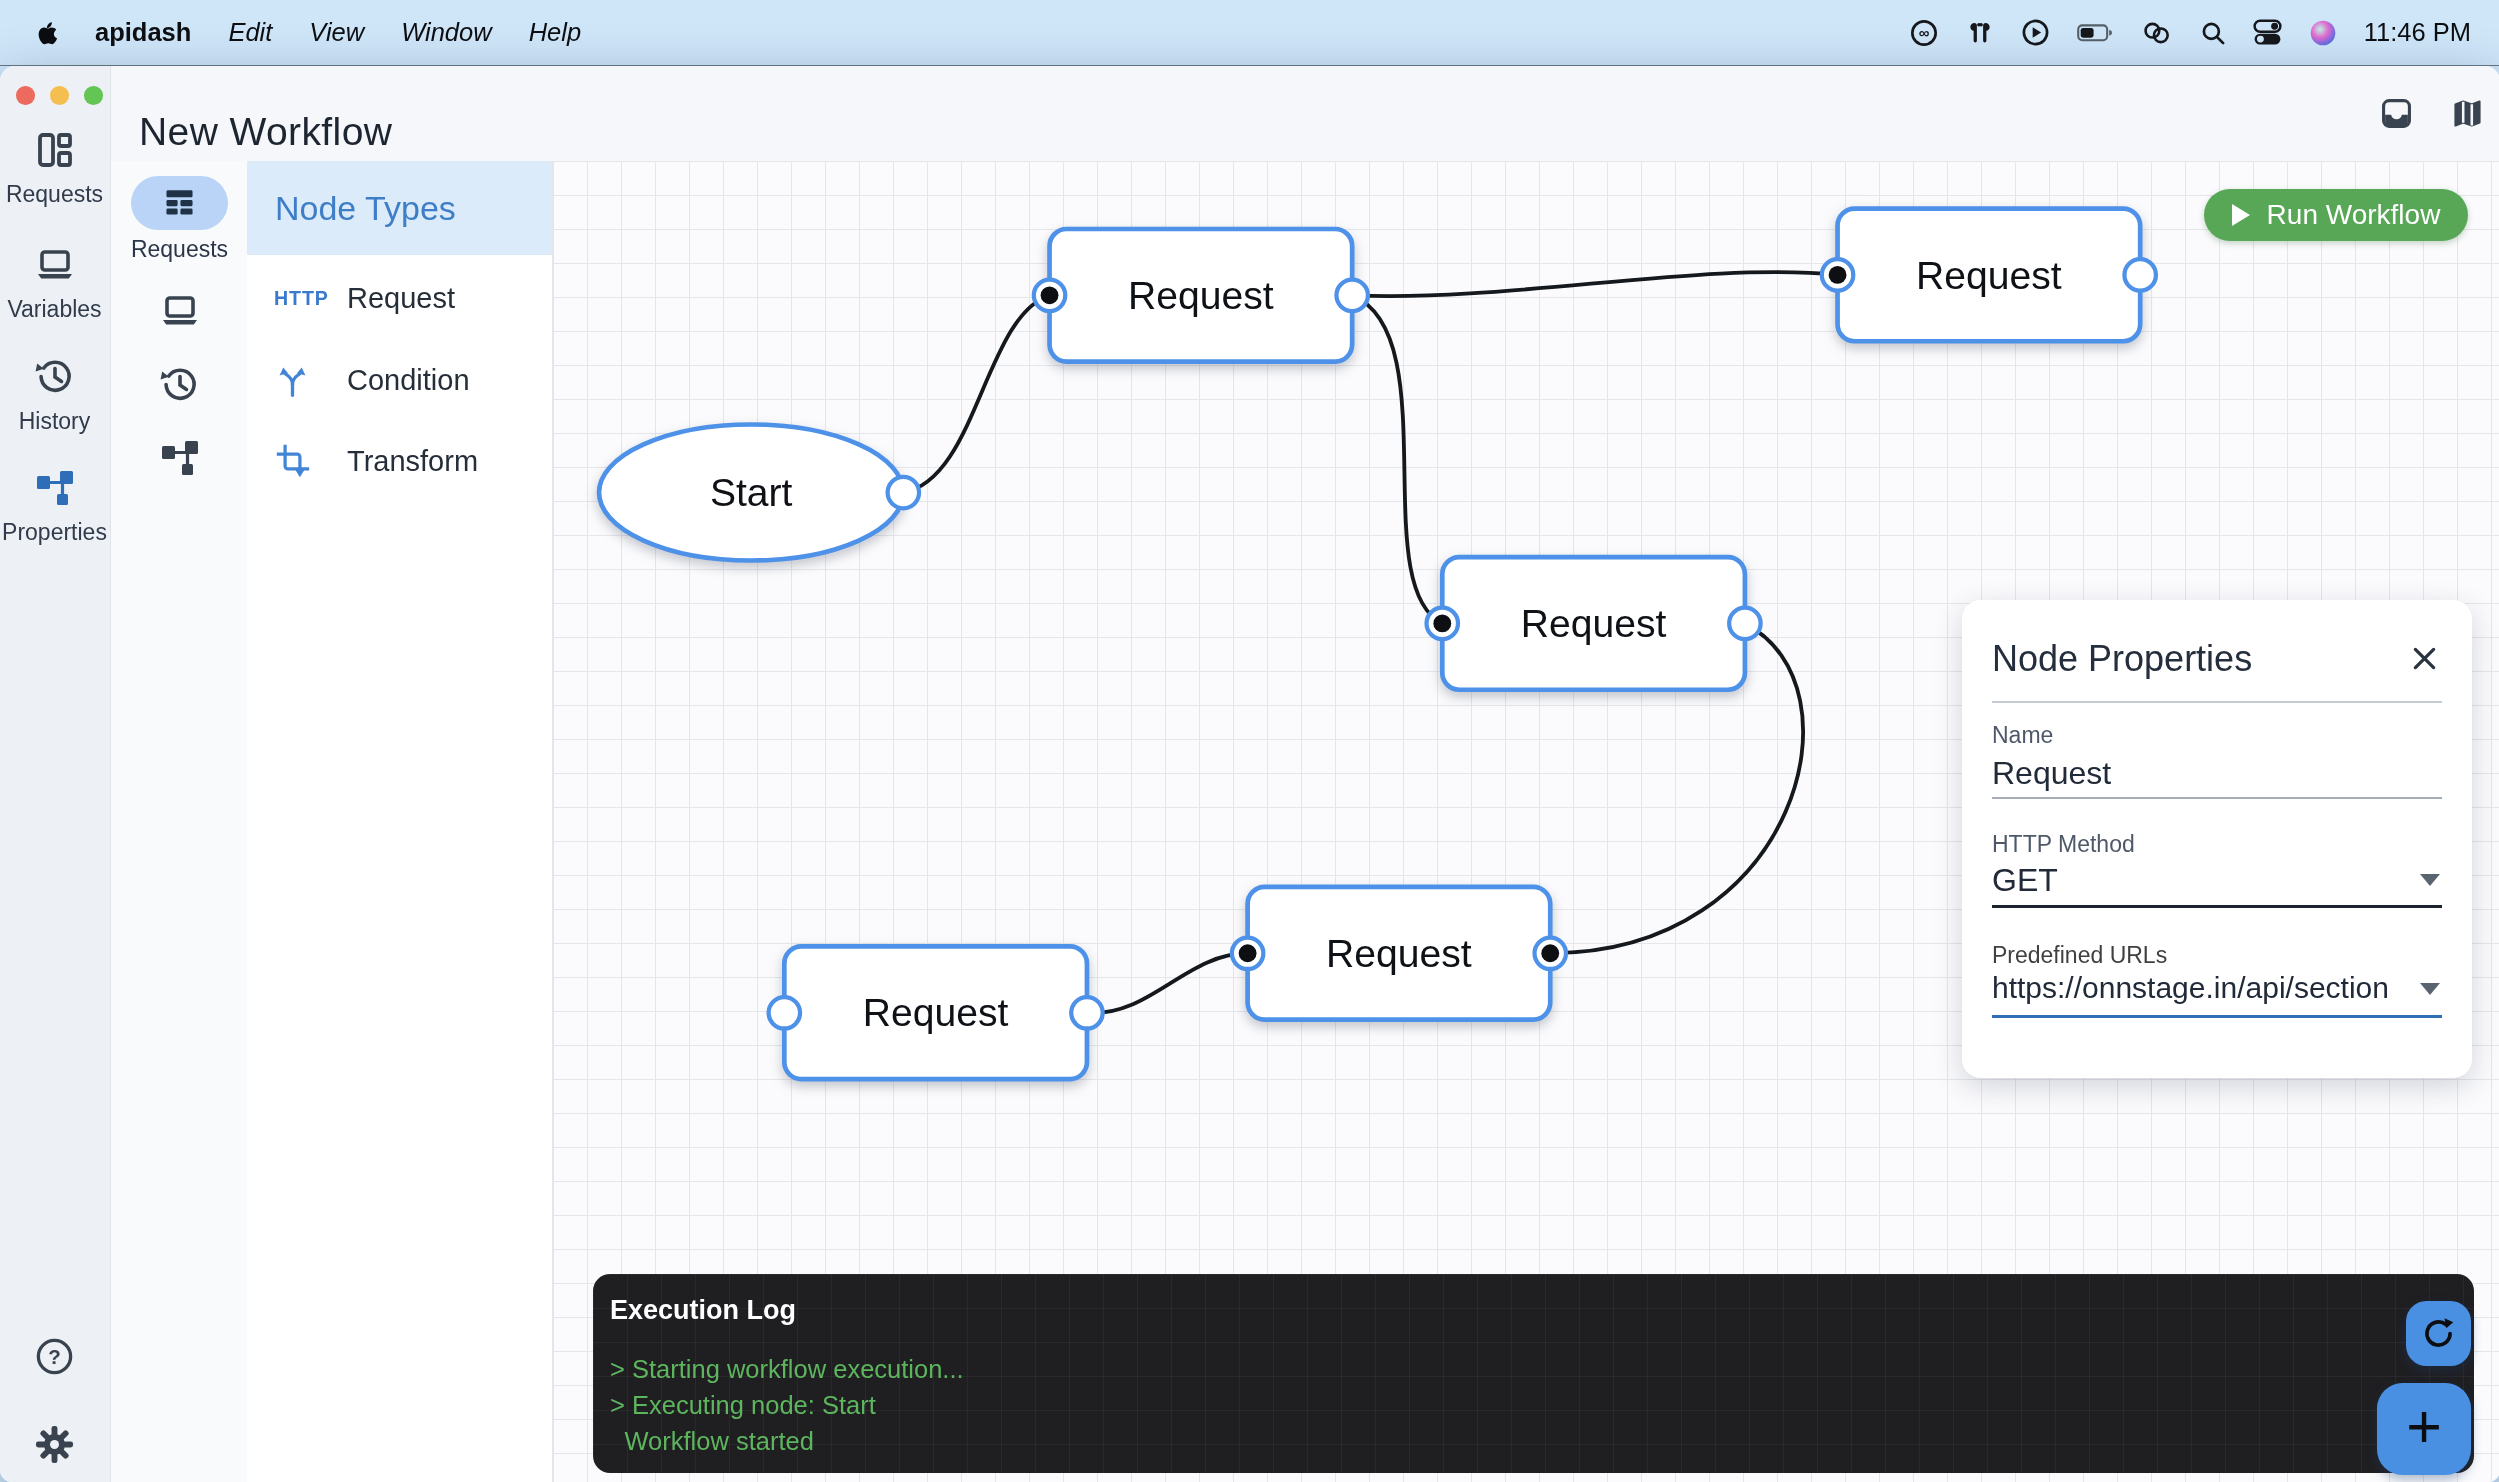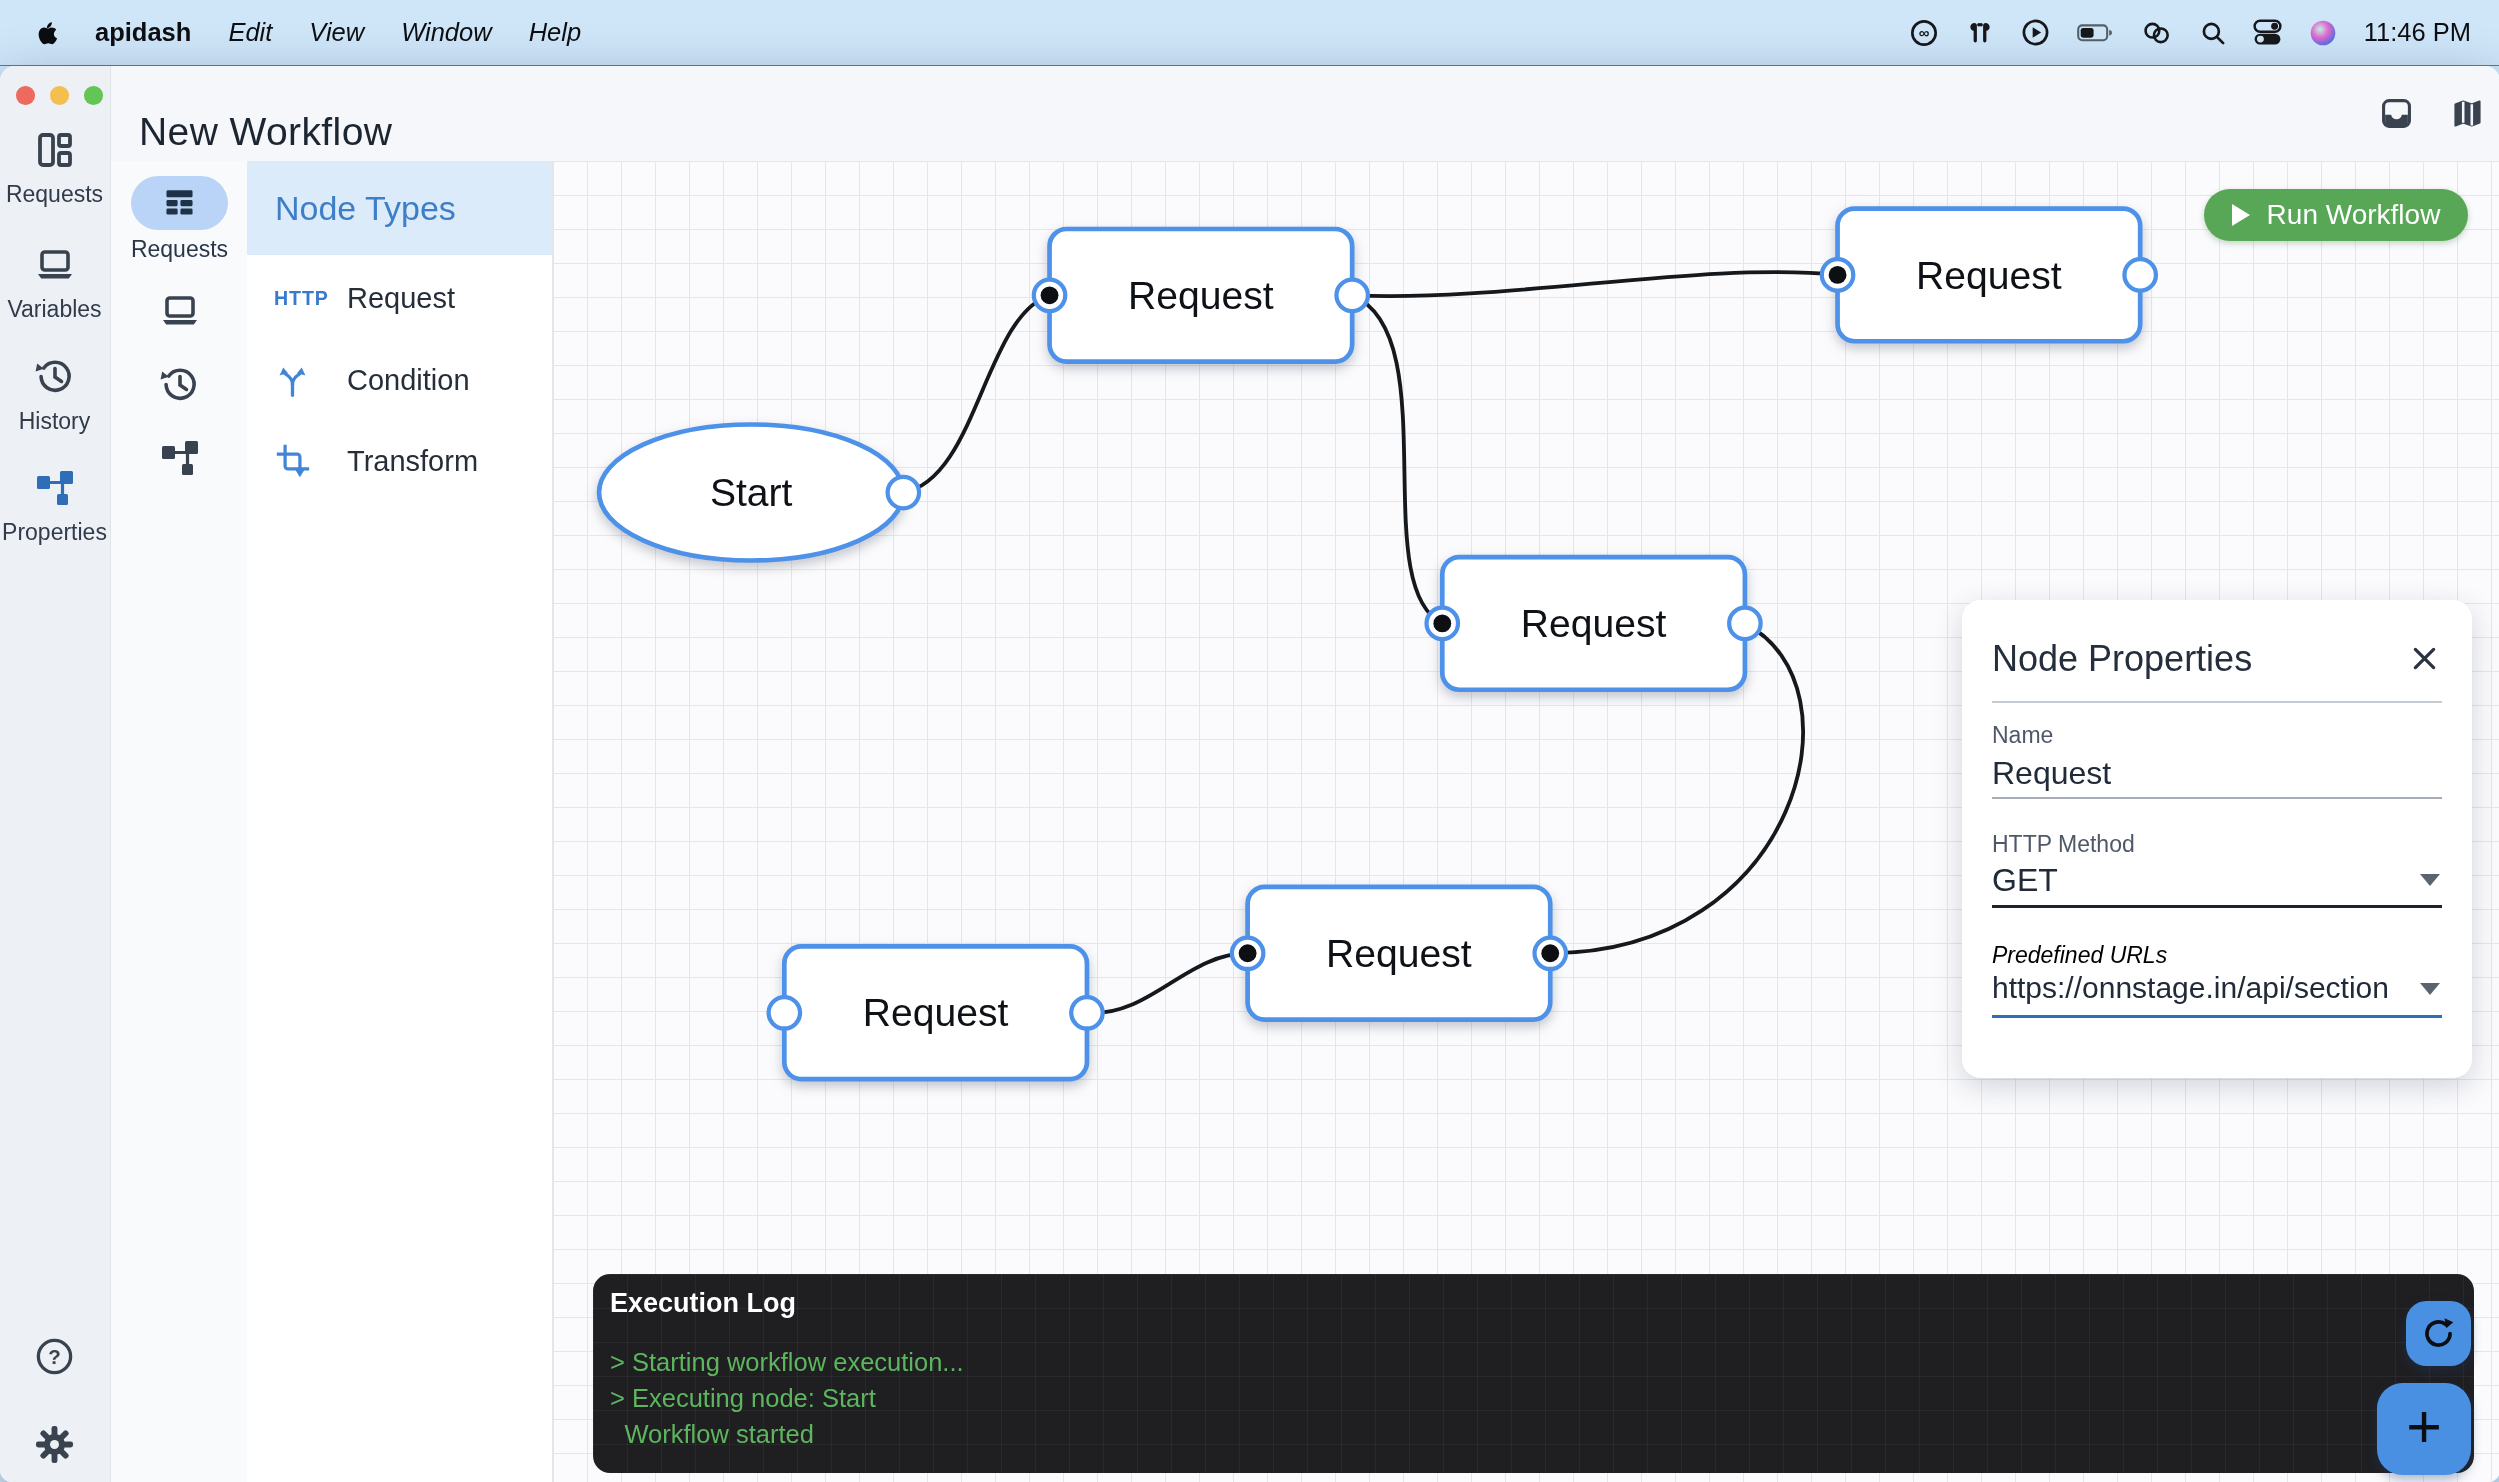--- a/index.html
+++ b/index.html
@@ -65,27 +65,27 @@
   
   .props{position:absolute;left:1715px;top:439px;width:510px;height:478px;background:#fff;border-radius:18.7px;
     box-shadow:0 8.5px 29px rgba(25,40,65,.18);}
   .props .p-title{position:absolute;left:30px;top:38px;font-size:36px;font-weight:500;color:#252e3c;}
   .props .p-close{position:absolute;right:32px;top:43px;cursor:pointer;}
   .props .p-div{position:absolute;left:30px;right:30px;top:101px;height:1.7px;background:#c5cbd3;}
   .p-label{position:absolute;left:30px;font-size:23px;color:#4e5868;}
   .p-value{position:absolute;left:30px;font-size:32px;color:#212a38;white-space:nowrap;}
   .p-line{position:absolute;left:30px;right:30px;}
   .caret{position:absolute;right:32px;width:0;height:0;border-left:10.2px solid transparent;border-right:10.2px solid transparent;border-top:12.8px solid #5a6370;}
-  .p-label.blue{color:#000000;font-style:italic;}
+  .p-label.blue{color:#404040;}
 
   
   .exlog{position:absolute;left:346px;top:1113px;width:1881px;height:199px;background:#1f1f22;border-radius:17px;
     background-image:linear-gradient(rgba(255,255,255,.045) 1.3px,transparent 1.3px),linear-gradient(90deg,rgba(255,255,255,.045) 1.3px,transparent 1.3px);
     background-size:34px 34px;padding:13.6px 17px;overflow:hidden;}
-  .exlog-title{color:#fff;font-size:27px;font-weight:600;margin-bottom:25.5px;}
+  .exlog-title{color:#fff;font-size:27px;font-weight:600;margin-bottom:25.5px;margin-top:7px;}
   .log-line{color:#5db55e;font-size:25.5px;line-height:36px;white-space:pre;}
   .log-line.indent{padding-left:14.5px;}
 
   .fab{position:absolute;background:#4a90e2;display:flex;align-items:center;justify-content:center;cursor:pointer;border:none;
     box-shadow:0 4.3px 10.2px rgba(30,60,110,.35);}
   .fab.refresh{left:2159px;top:1140px;width:65px;height:65px;border-radius:20.4px;}
   .fab.plus{left:2130px;top:1222px;width:94px;height:92px;border-radius:25.5px;}
   .fab.plus span{font-size:61px;color:#0c0e11;font-weight:400;line-height:1;margin-top:-5.1px;}
 </style>
 </head>

